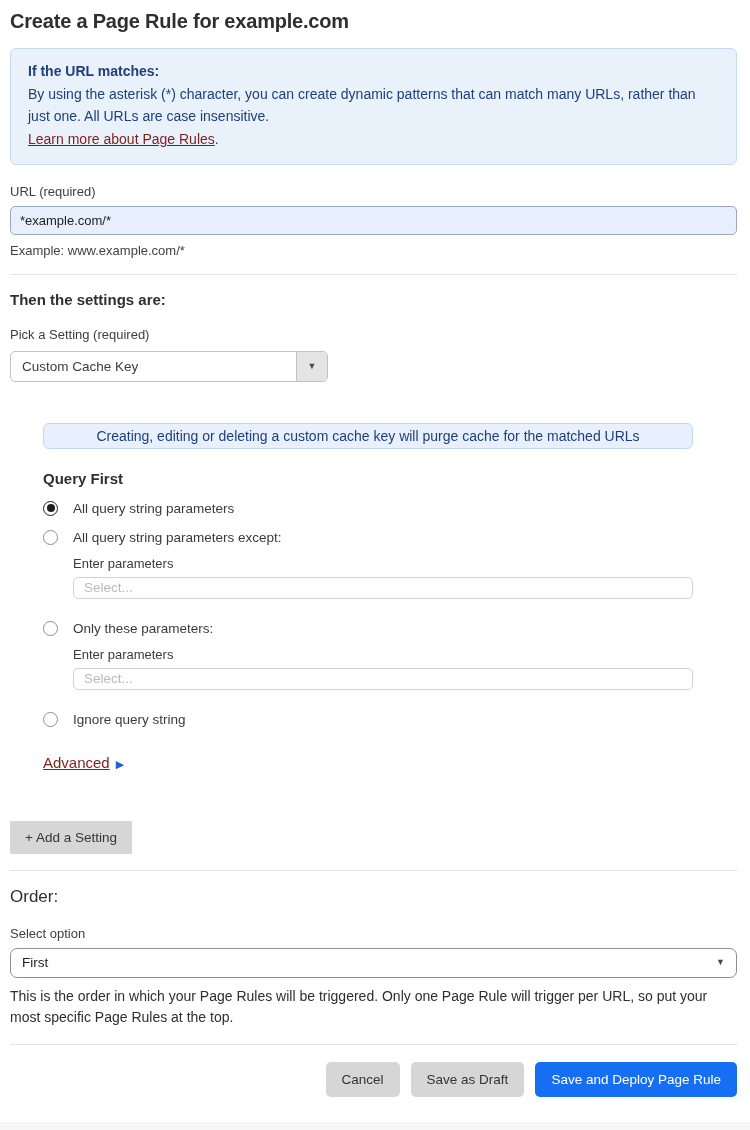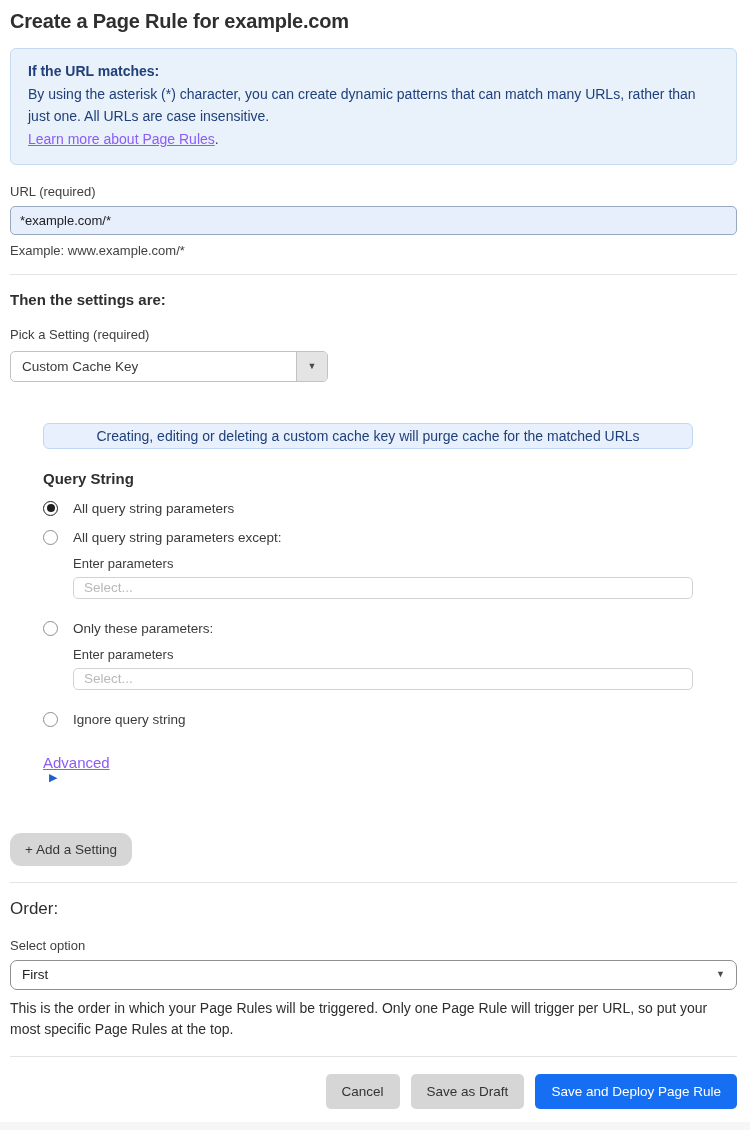--- a/index.html
+++ b/index.html
@@ -22,21 +22,21 @@
     background: #e9f1fb;
     border: 1px solid #c6daf1;
     border-radius: 6px;
     padding: 11px 17px 13px 17px;
     color: #20407a;
     font-size: 14px;
     line-height: 1.62;
   }
   .info-box .info-head { font-weight: bold; }
   .info-box a, .link {
-    color: #8b5cf6; text-decoration: underline; cursor: pointer;
+    color: #7f1d1d; text-decoration: underline; cursor: pointer;
   }
 
   .field-label { font-size: 13px; color: #3e3e3e; margin: 19px 0 7px 0; }
 
   .url-input {
     width: 100%; height: 29px;
     background: #e7effc;
     border: 1px solid #97a8bf;
     border-radius: 5px;
     padding: 0 9px;
@@ -101,30 +101,30 @@
     width: 620px; height: 22px;
     border: 1px solid #d2d2d2; border-radius: 5px;
     padding: 0 10px; font-size: 13.5px; color: #333;
     font-family: "Liberation Sans", sans-serif;
     outline: none;
   }
   .select-input::placeholder { color: #b9b9b9; }
   .spacer-after-input { height: 8px; }
 
   .advanced-link {
-    display: inline-flex; align-items: flex-start;
-    margin-top: 27px; font-size: 15px; cursor: pointer; flex-direction: column;
+    display: inline-flex; align-items: flex-end;
+    margin-top: 27px; font-size: 15px; cursor: pointer;
   }
   .advanced-arrow { color: #1f5fd0; font-size: 11px; margin-left: 6px; text-decoration: none; display: inline-block; }
 
   .add-setting-btn {
     margin-top: 49px;
     display: inline-block;
     background: #d6d6d6; color: #363636;
-    border: none; border-radius: 11px;
+    border: none; border-radius: 1px;
     padding: 9px 15px; font-size: 13.5px;
     font-family: "Liberation Sans", sans-serif;
     cursor: pointer;
   }
 
   .order-heading { font-size: 17px; font-weight: normal; color: #2f2f2f; margin-top: 16px; }
 
   .order-select {
     width: 100%; height: 30px;
     border: 1px solid #8f8f8f; border-radius: 7px;
@@ -174,21 +174,21 @@
   <div class="picker">
     <div class="picker-value">Custom Cache Key</div>
     <div class="picker-caret-btn">
       <span class="caret-down">▼</span>
     </div>
   </div>
 
   <div class="notice-box">Creating, editing or deleting a custom cache key will purge cache for the matched URLs</div>
 
   <div class="qs-section">
-    <div class="qs-heading">Query String</div>
+    <div class="qs-heading">Query First</div>
 
     <div class="radio-row">
       <span class="radio checked"></span>
       <span class="radio-label">All query string parameters</span>
     </div>
 
     <div class="radio-row">
       <span class="radio"></span>
       <span class="radio-label">All query string parameters except:</span>
     </div>

